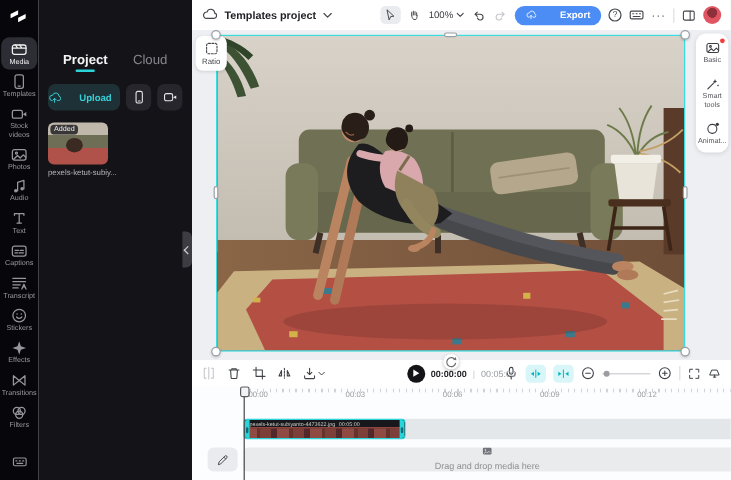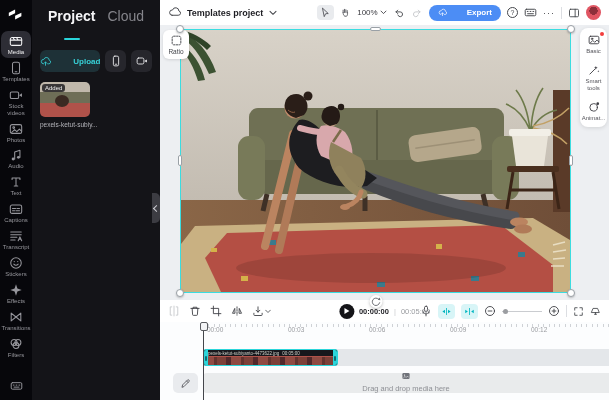--- a/index.html
+++ b/index.html
@@ -14,25 +14,25 @@
   #rail { position:absolute; left:0; top:0; width:32px; height:400px; background:#07070b; display:flex; flex-direction:column; align-items:center; overflow:hidden; z-index:6; }
   #rail .logo { margin:7px 0 6px; color:#fff; }
   .rail-item { width:30px; padding:3px 0 2px; display:flex; flex-direction:column; align-items:center; gap:1px; color:#96969c; cursor:pointer; }
   .rail-item .lbl { font-size:6px; line-height:1.15; text-align:center; width:30px; }
   .rail-item.active { background:#2d2d35; border-radius:7px; color:#f2f2f4; }
   .rail-foot { margin-top:auto; margin-bottom:4px; color:#96969c; }
 
   
   #panel { position:absolute; left:32px; top:0; width:128px; height:400px; background:#141418; z-index:5; }
   .tabs { display:flex; align-items:center; justify-content:space-around; padding:8px 10px 4px; }
-  .tab { font-size:14px; color:#85858b; cursor:pointer; position:relative; padding-bottom:16px; }
+  .tab { font-size:11px; color:#85858b; cursor:pointer; position:relative; padding-bottom:4px;margin-top:36px; }
   .tab.active { color:#f5f5f7; font-weight:bold; }
   .tab.active::after { content:""; position:absolute; left:50%; transform:translateX(-50%); bottom:0; width:16px; height:2px; border-radius:2px; background:#2ad5da; }
   .panel-row { display:flex; gap:5px; padding:6px 8px 0; }
-  .upload-btn { width:64px; height:22px; border-radius:6px; background:#1e3137; color:#37d0d6; display:flex; align-items:center; justify-content:space-between; gap:0; font-size:8px; font-weight:bold; cursor:pointer; }
+  .upload-btn { width:64px; height:22px; border-radius:6px; background:#1e3137; color:#37d0d6; display:flex; align-items:center; justify-content:flex-start; gap:15px; font-size:8px; font-weight:bold; cursor:pointer; }
   .dev-btn { width:22px; height:22px; border-radius:6px; background:#26262c; color:#e8e8ea; display:flex; align-items:center; justify-content:center; cursor:pointer; }
   .thumb { position:relative; margin:10px 0 0 8px; width:50px; height:35px; border-radius:5px; overflow:hidden; cursor:pointer;
     background:linear-gradient(180deg,#c0b8ab 0 30%,#6e6e57 30% 60%,#b0524a 60% 100%); }
   .thumb::after { content:""; position:absolute; left:30%; top:38%; width:14px; height:12px; border-radius:50%; background:#3a2a22; }
   .added { position:absolute; left:2px; top:2px; background:rgba(18,18,22,.78); color:#eee; font-size:6px; padding:1px 3px; border-radius:3px; z-index:2; }
   .fname { margin:4px 0 0 8px; width:60px; font-size:6.5px; color:#b4b4ba; white-space:nowrap; }
 
   
   #main { position:absolute; left:160px; top:0; width:449px; height:400px; }
 

